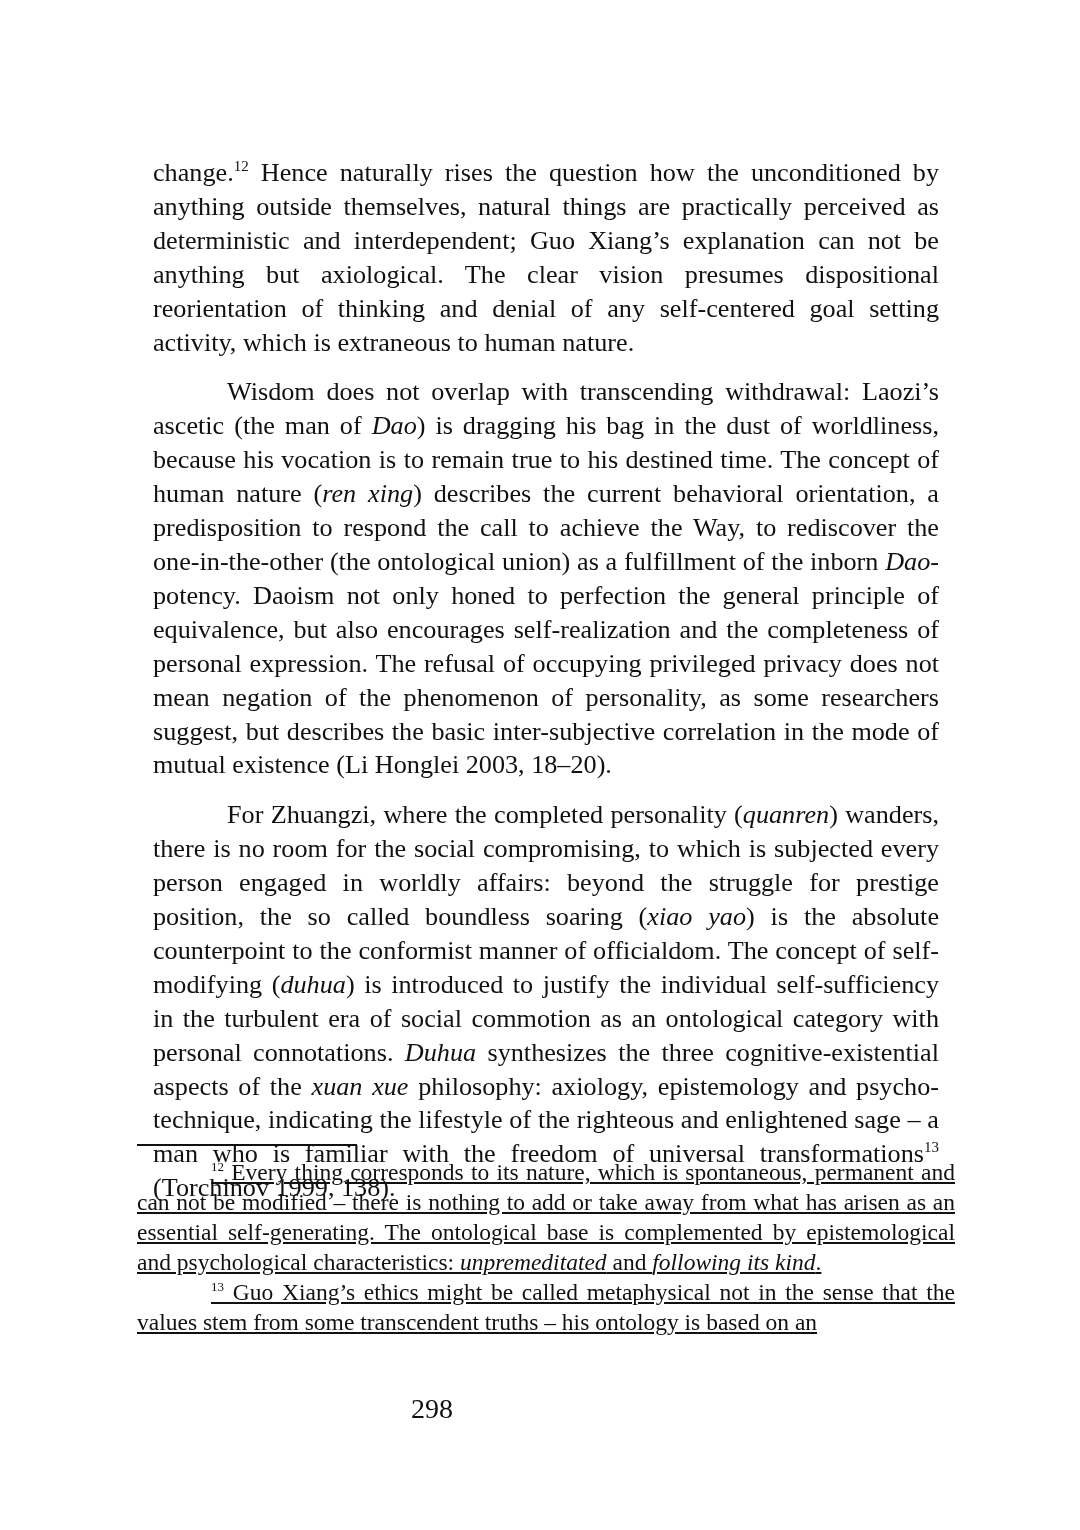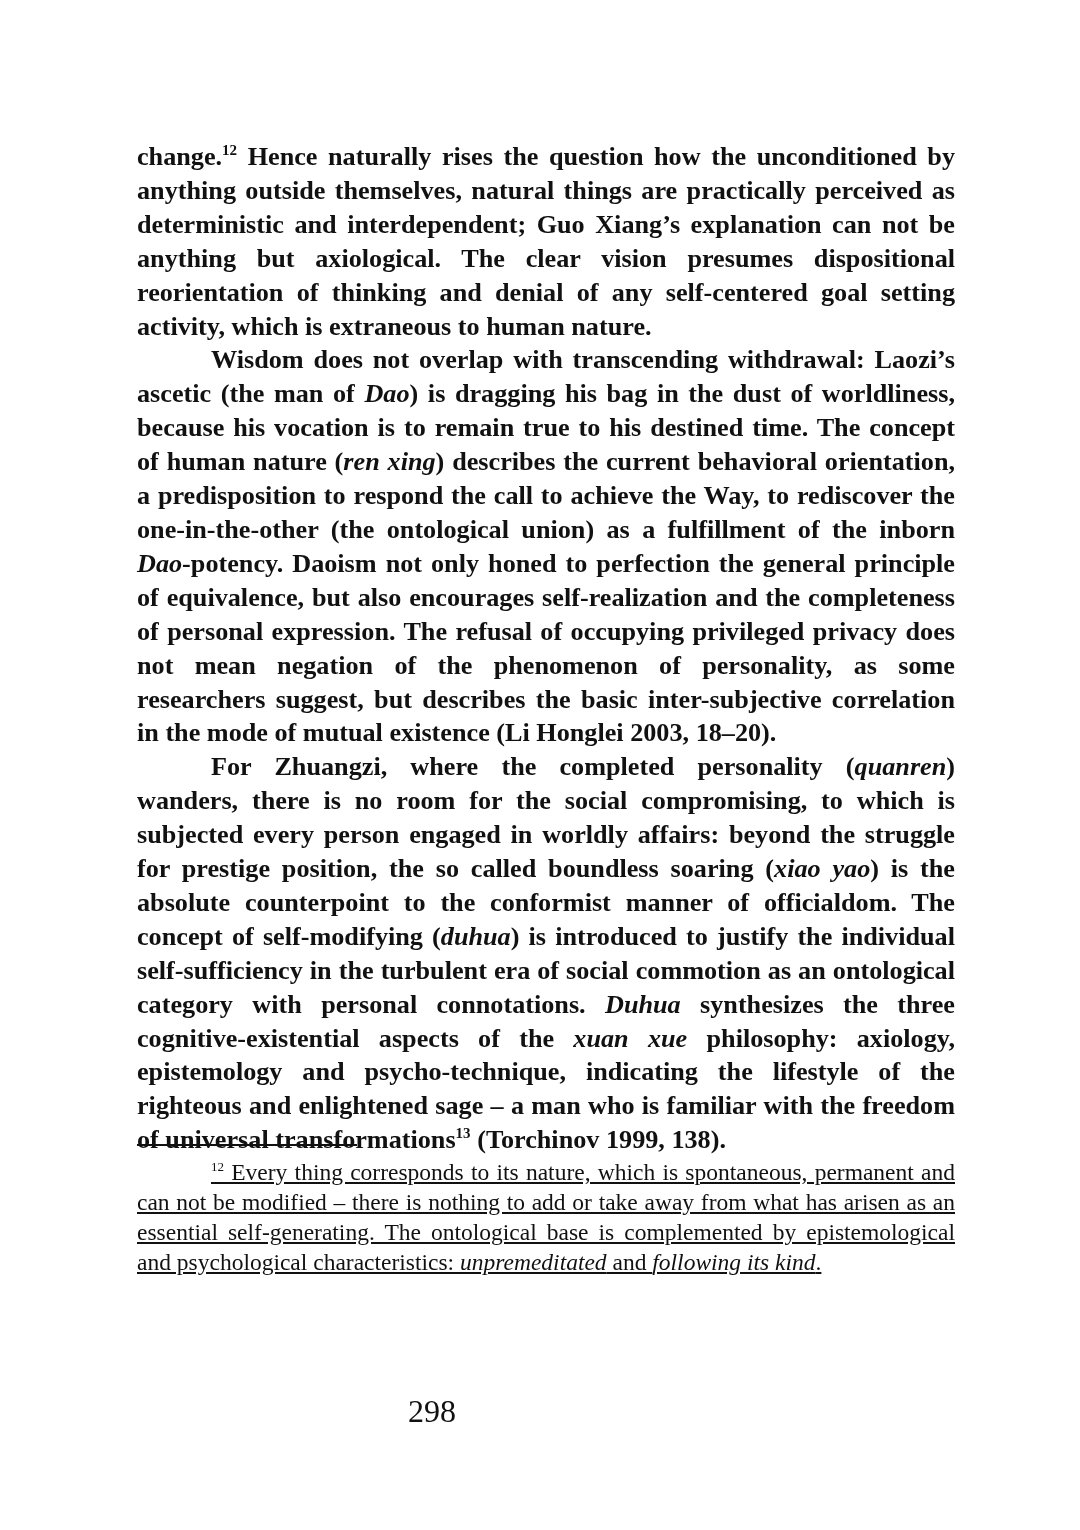--- a/index.html
+++ b/index.html
@@ -1,37 +1,38 @@
 <!DOCTYPE html>
 <html><head>
   <meta charset="utf-8">
   <style>
     html, body { margin: 0; padding: 0; background: #ffffff; }
     body { width: 1080px; height: 1530px; position: relative; overflow: hidden;
            font-family: "Liberation Serif", serif; color: #111111; }
     .body-text { position: absolute; left: 137px; top: 140px; width: 818px;
                  font-size: 26.2px; line-height: 33.9px; text-align: justify; }
-    .body-text p { margin: 0; font-weight: bold; }
+    .body-text p { margin: 16px; }
     .indent { text-indent: 74px; }
     sup { font-size: 15px; line-height: 0; vertical-align: 10px; }
     .rule { position: absolute; left: 137px; top: 1144px; width: 220px; height: 2px; background: #111111; }
     .footnotes { position: absolute; left: 137px; top: 1157px; width: 818px;
                  font-size: 23.5px; line-height: 30px; text-align: justify; }
     .footnotes p { margin: 0; text-decoration: underline; }
     .footnotes sup { font-size: 13px; vertical-align: 9px; }
-    .page-num { position: absolute; top: 1393px; left: 0; width: 864px; text-align: center; font-size: 32px; }
+    .page-num { position: absolute; top: 1393px; left: 0; width: 864px; text-align: center; font-size: 28px; }
   </style>
 </head>
 <body>
 
 <div class="body-text">
   <p><span>change.</span><sup>12</sup><span> Hence naturally rises the question how the unconditioned by anything outside themselves, natural things are practically perceived as deterministic and interdependent; Guo Xiang’s explanation can not be anything but axiological. The clear vision presumes dispositional reorientation of thinking and denial of any self-centered goal setting activity, which is extraneous to human nature.</span></p>
   <p class="indent"><span>Wisdom does not overlap with transcending withdrawal: Laozi’s ascetic (the man of </span><i>Dao</i><span>) is dragging his bag in the dust of worldliness, because his vocation is to remain true to his destined time. The concept of human nature (</span><i>ren xing</i><span>) describes the current behavioral orientation, a predisposition to respond the call to achieve the Way, to rediscover the one-in-the-other (the ontological union) as a fulfillment of the inborn </span><i>Dao</i><span>-potency. Daoism not only honed to perfection the general principle of equivalence, but also encourages self-realization and the completeness of personal expression. The refusal of occupying privileged privacy does not mean negation of the phenomenon of personality, as some researchers suggest, but describes the basic inter-subjective correlation in the mode of mutual existence (Li Honglei 2003, 18–20).</span></p>
   <p class="indent"><span>For Zhuangzi, where the completed personality (</span><i>quanren</i><span>) wanders, there is no room for the social compromising, to which is subjected every person engaged in worldly affairs: beyond the struggle for prestige position, the so called boundless soaring (</span><i>xiao yao</i><span>) is the absolute counterpoint to the conformist manner of officialdom. The concept of self-modifying (</span><i>duhua</i><span>) is introduced to justify the individual self-sufficiency in the turbulent era of social commotion as an ontological category with personal connotations. </span><i>Duhua</i><span> synthesizes the three cognitive-existential aspects of the </span><i>xuan xue</i><span> philosophy: axiology, epistemology and psycho-technique, indicating the lifestyle of the righteous and enlightened sage – a man who is familiar with the freedom of universal transformations</span><sup>13</sup><span> (Torchinov 1999, 138).</span></p>
 </div>
 
 <div class="rule"></div>
 
 <div class="footnotes">
   <p class="indent"><sup>12</sup><span> Every thing corresponds to its nature, which is spontaneous, permanent and can not be modified – there is nothing to add or take away from what has arisen as an essential self-generating. The ontological base is complemented by epistemological and psychological characteristics: </span><i>unpremeditated</i><span> and </span><i>following its kind</i><span>.</span></p>
+  <p class="indent"><sup>13</sup><span> Guo Xiang’s ethics might be called metaphysical not in the sense that the values stem from some transcendent truths – his ontology is based on an</span></p>
 </div>
 
 <div class="page-num">298</div>
 
 </body></html>

